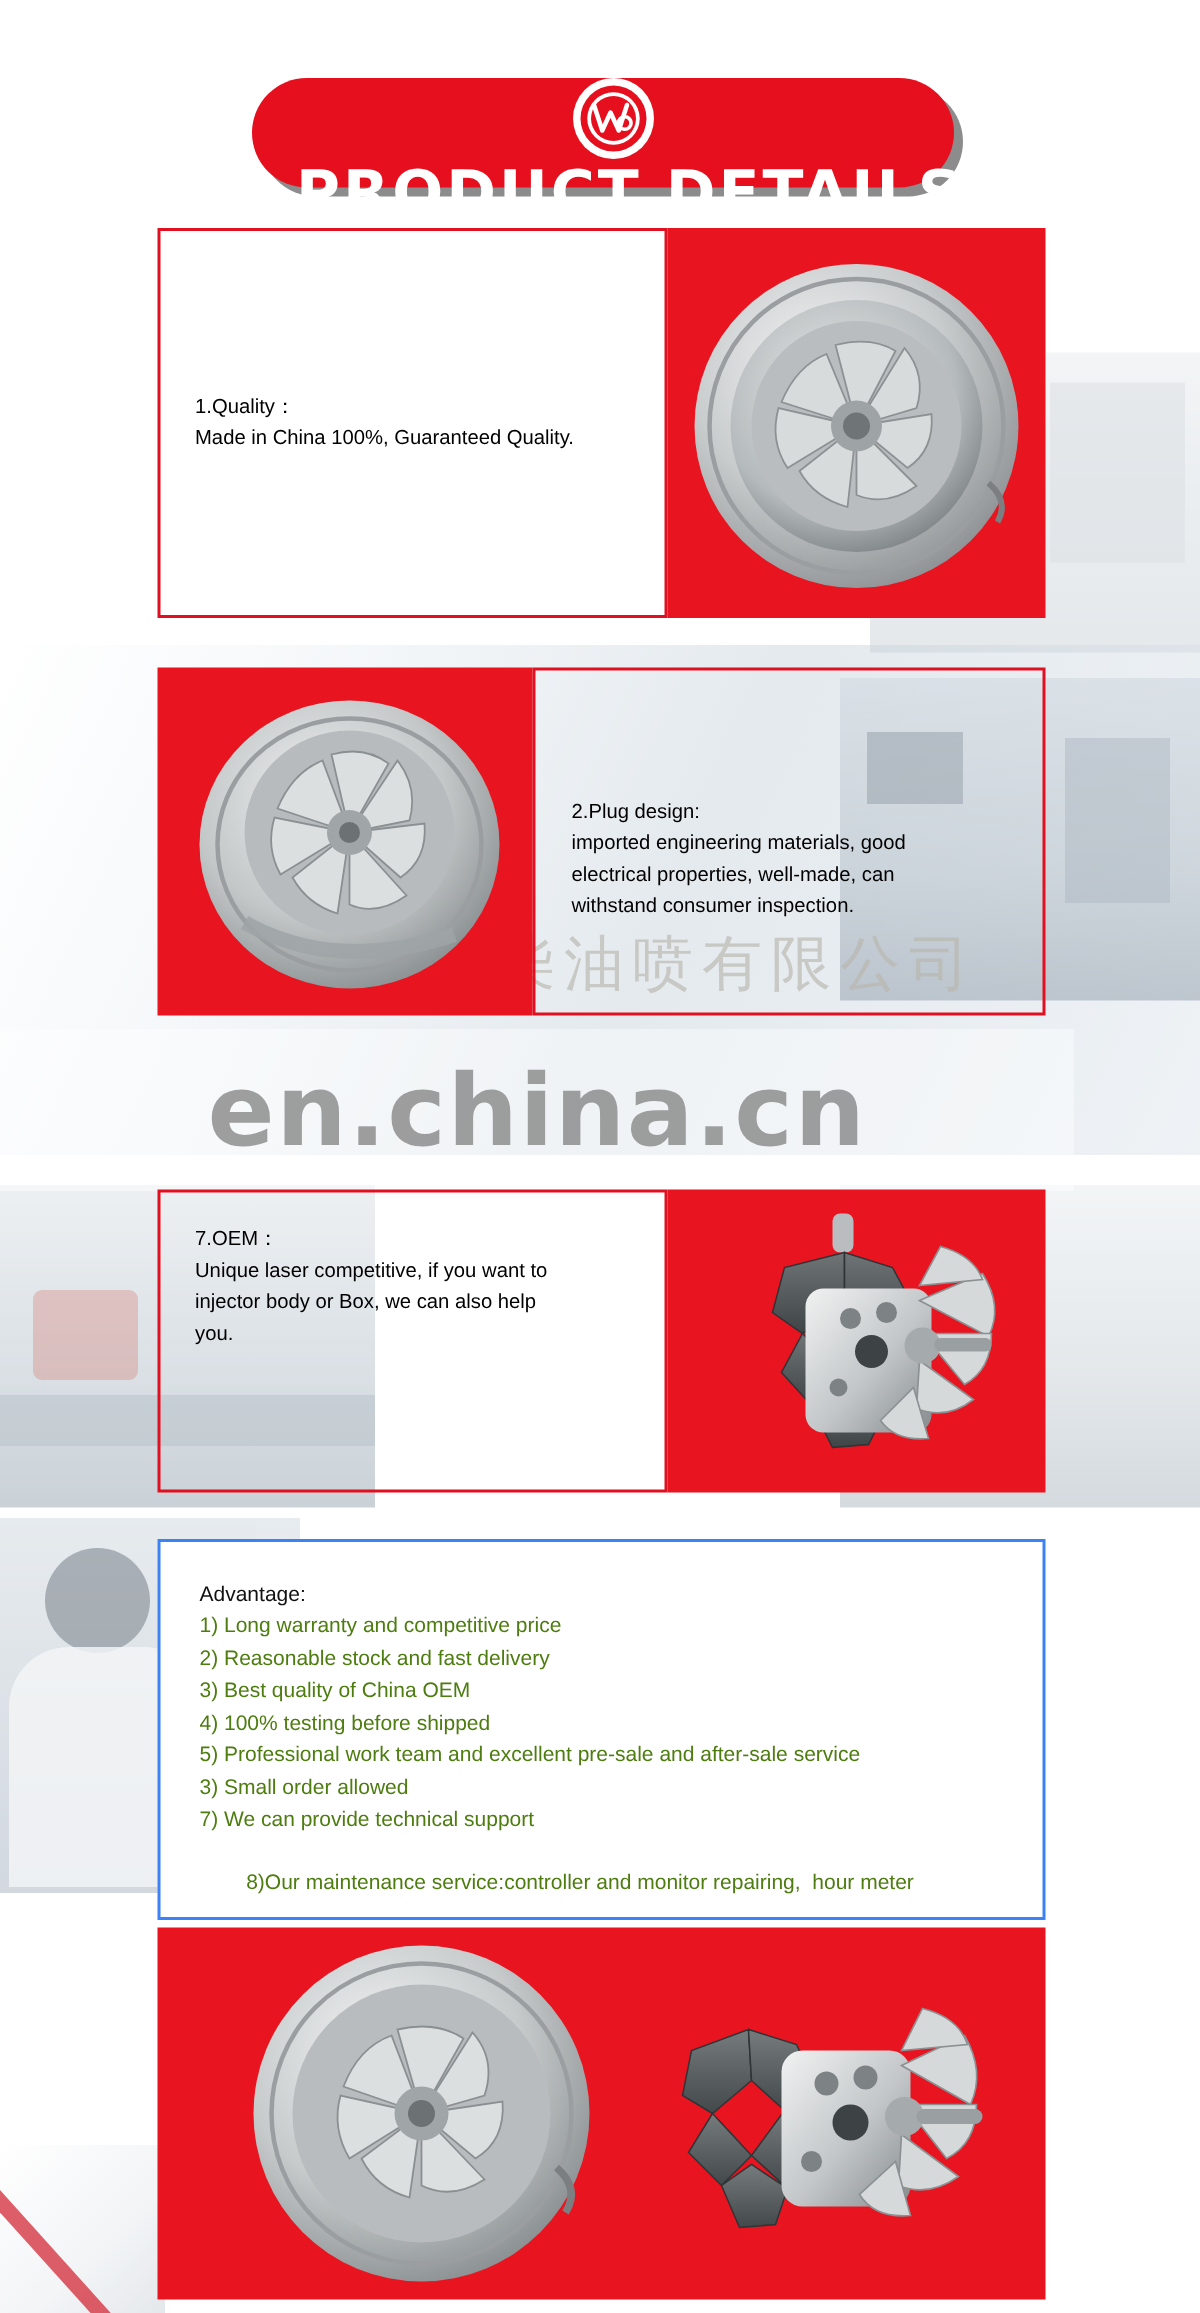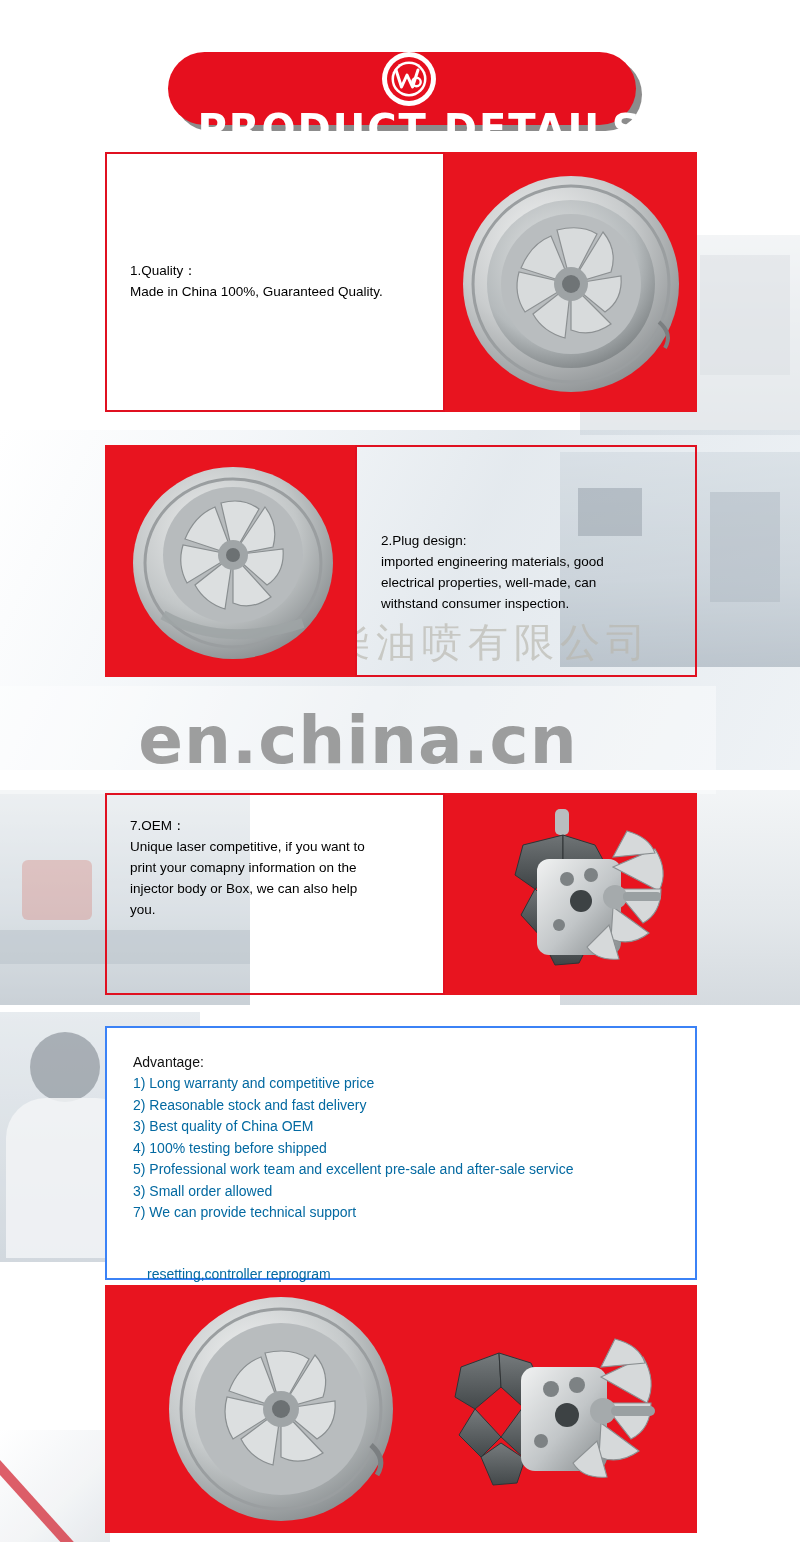--- a/index.html
+++ b/index.html
@@ -213,21 +213,21 @@
     width: 592px; height: 254px;
     border: 2px solid #3b82f6;
     background: #ffffff;
     box-sizing: border-box;
     padding: 26px 20px 0 26px;
   }
   .adv-title { font-size: 14px; color: #111; margin-bottom: 3px; }
   .adv-list { list-style: none; margin: 0; padding: 0; }
   .adv-list li {
     font-size: 14px;
-    color: #0369a1;
+    color: #4d7c0f;
     line-height: 21.5px;
     white-space: pre-wrap;
   }
   .adv-list li.wrap2 { line-height: 20px; }
   .adv-sub { display:block; padding-left: 14px; }
 </style>
 </head>
 <body>
 
 <div class="page">
@@ -332,21 +332,20 @@
 
   <div class="watermark">
     <span>en.china.cn</span>
   </div>
 
   <div class="box" style="left:105px; top:793px; width:340px; height:202px; background:transparent;"></div>
 
   <div class="text-cell" style="left:130px; top:815px; width:300px;">
     <span class="t-title">7.OEM：</span>
     <span class="t-line">Unique laser competitive, if you want to</span>
-    <span class="t-line">print your comapny information on the</span>
     <span class="t-line">injector body or Box, we can also help</span>
     <span class="t-line">you.</span>
   </div>
 
   <div class="red-panel" style="left:445px; top:793px; width:252px; height:202px;">
     <svg class="turbo" style="left:18px; top:4px;" width="220" height="196" viewBox="0 0 220 196">
       <defs>
         <linearGradient id="g3" x1="0" y1="0" x2="1" y2="1">
           <stop offset="0%" stop-color="#f1f2f2"></stop>
           <stop offset="55%" stop-color="#c2c6c8"></stop>
@@ -392,20 +391,21 @@
     <div class="adv-title">Advantage:</div>
     <ul class="adv-list">
       <li>1) Long warranty and competitive price</li>
       <li>2) Reasonable stock and fast delivery</li>
       <li>3) Best quality of China OEM</li>
       <li>4) 100% testing before shipped</li>
       <li>5) Professional work team and excellent pre-sale and after-sale service</li>
       <li>3) Small order allowed</li>
       <li>7) We can provide technical support</li>
       <li class="wrap2">
+        <span>8)Our maintenance service:controller and monitor repairing,  hour meter</span>
         <span class="adv-sub">resetting,controller reprogram</span>
       </li>
     </ul>
   </div>
 
   <div class="red-panel" style="left:105px; top:1285px; width:592px; height:248px;">
 
     <svg class="turbo" style="left:60px; top:8px;" width="232" height="232" viewBox="0 0 232 232">
       <defs>
         <radialGradient id="g4" cx="38%" cy="32%" r="72%">

